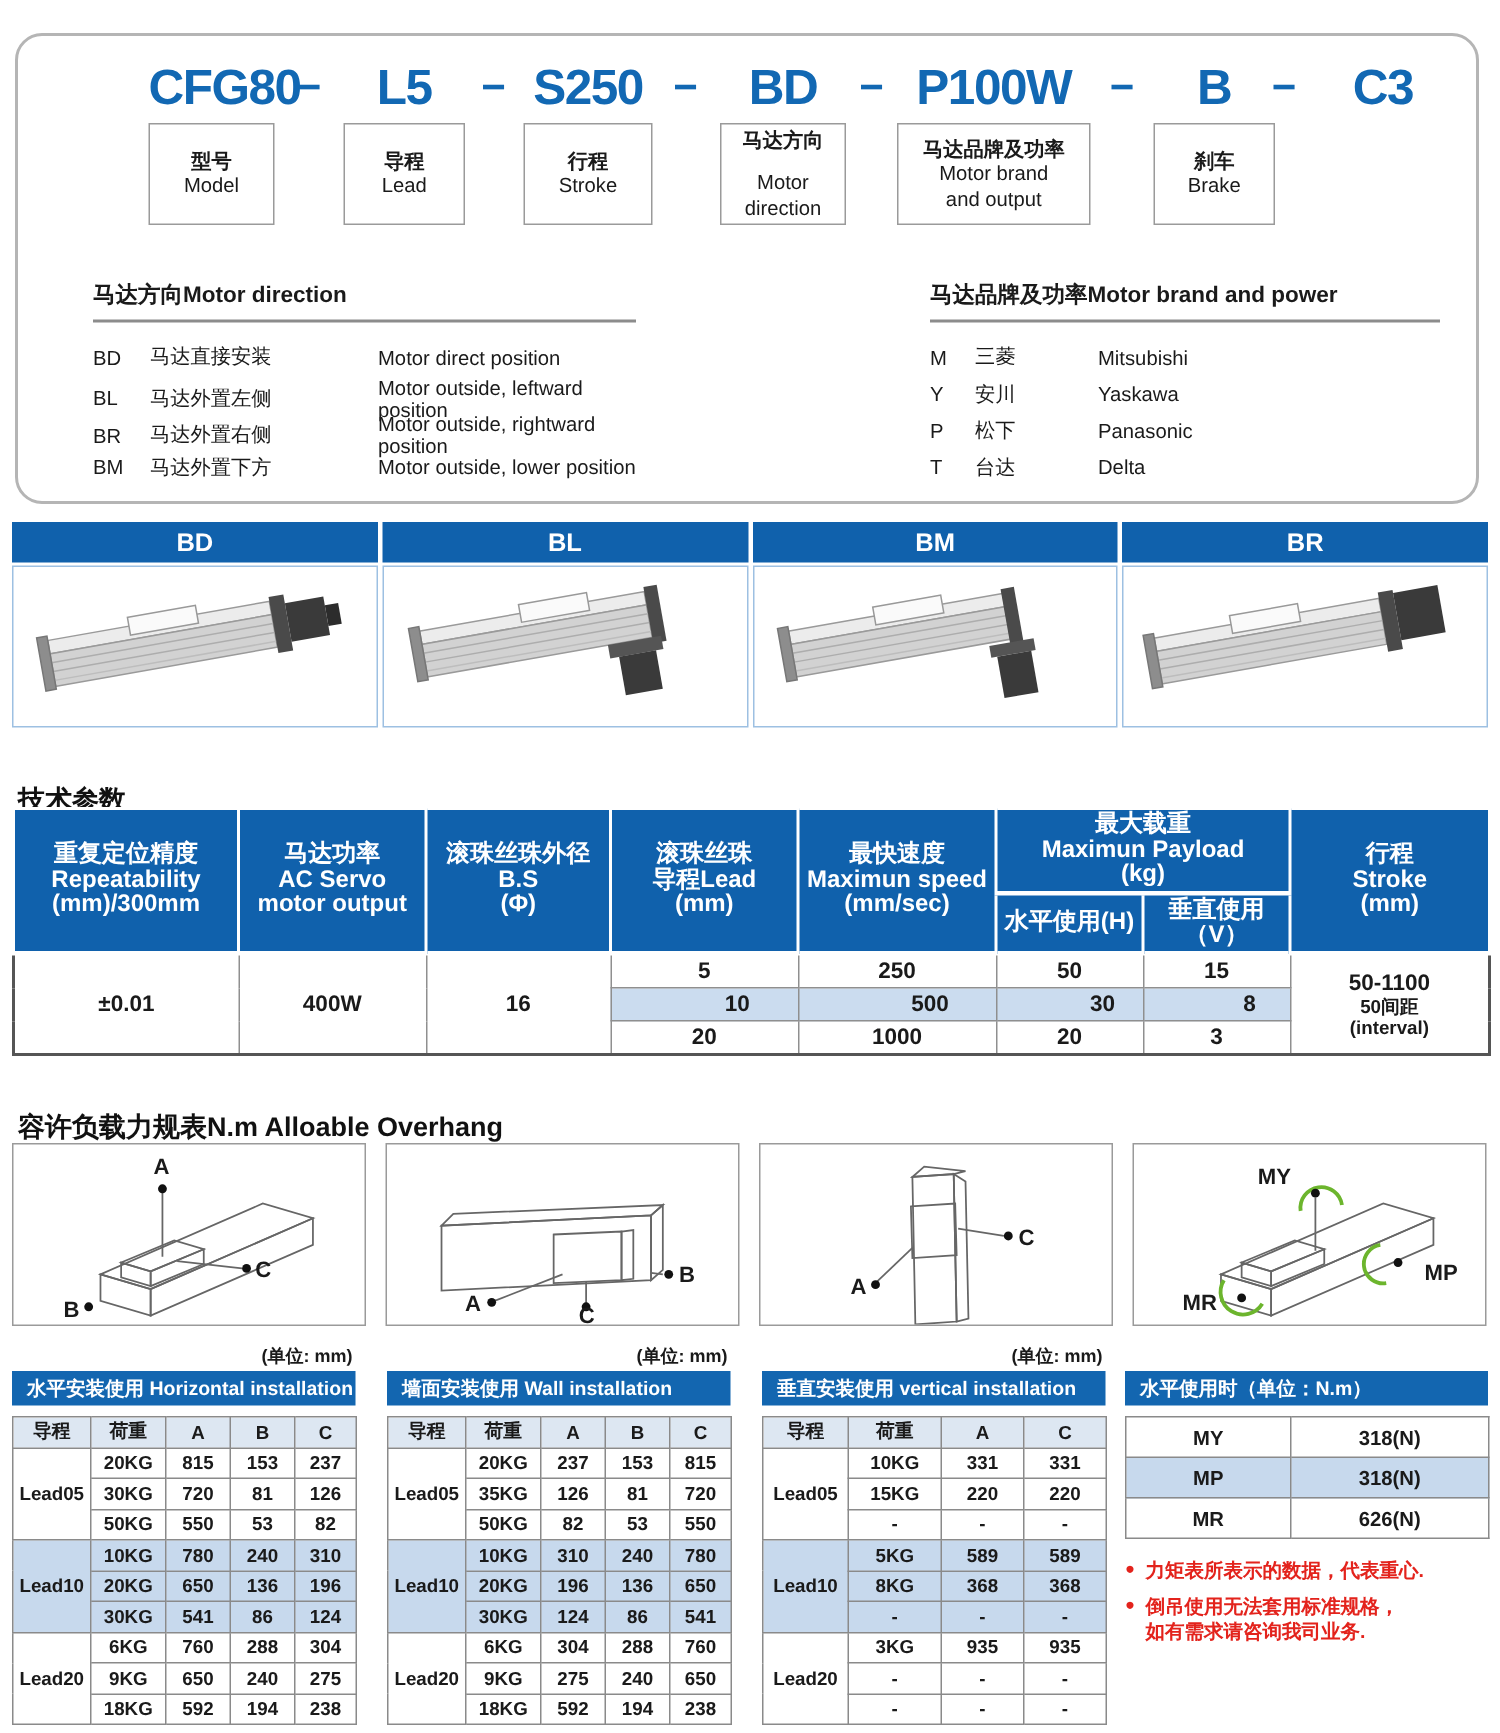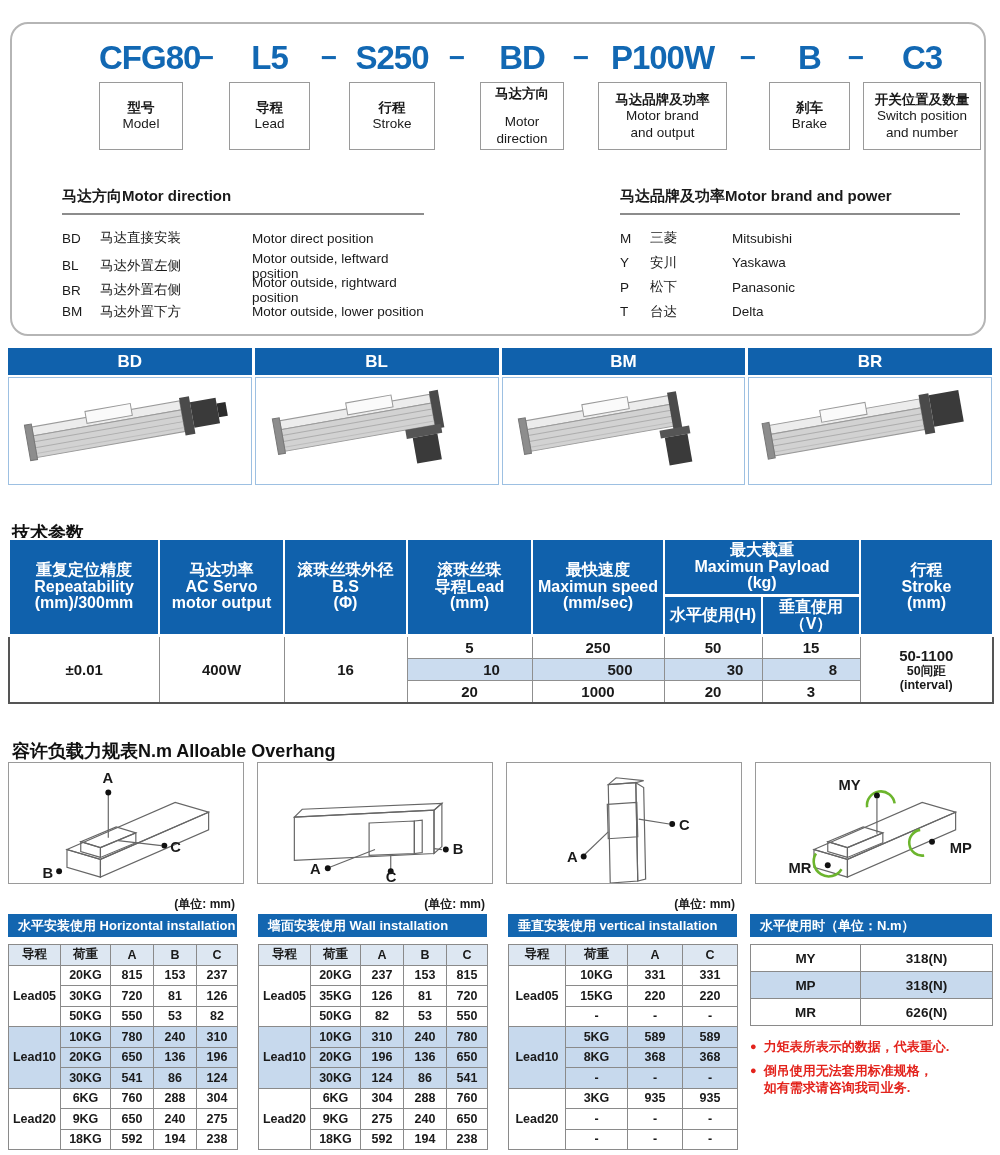--- a/index.html
+++ b/index.html
@@ -108,25 +108,20 @@
 direction</div>
       </div>
     <div class="mbox" style="left:586px;width:129px;">
         <div class="cn">马达品牌及功率</div>
         <div class="en pre">Motor brand
 and output</div>
       </div>
     <div class="mbox" style="left:757px;width:81px;">
         <div class="cn">刹车</div>
         <div class="en pre">Brake</div>
-      </div>
-    <div class="mbox" style="left:851px;width:118px;">
-        <div class="cn">开关位置及数量</div>
-        <div class="en pre">Switch position
-and number</div>
       </div>
 
     <div class="list list-left">
       <div class="list-title">马达方向Motor direction</div>
       <div class="list-rows">
         <div class="lrow">
             <span>BD</span>
             <span>马达直接安装</span>
             <span>Motor direct position</span>
           </div>

